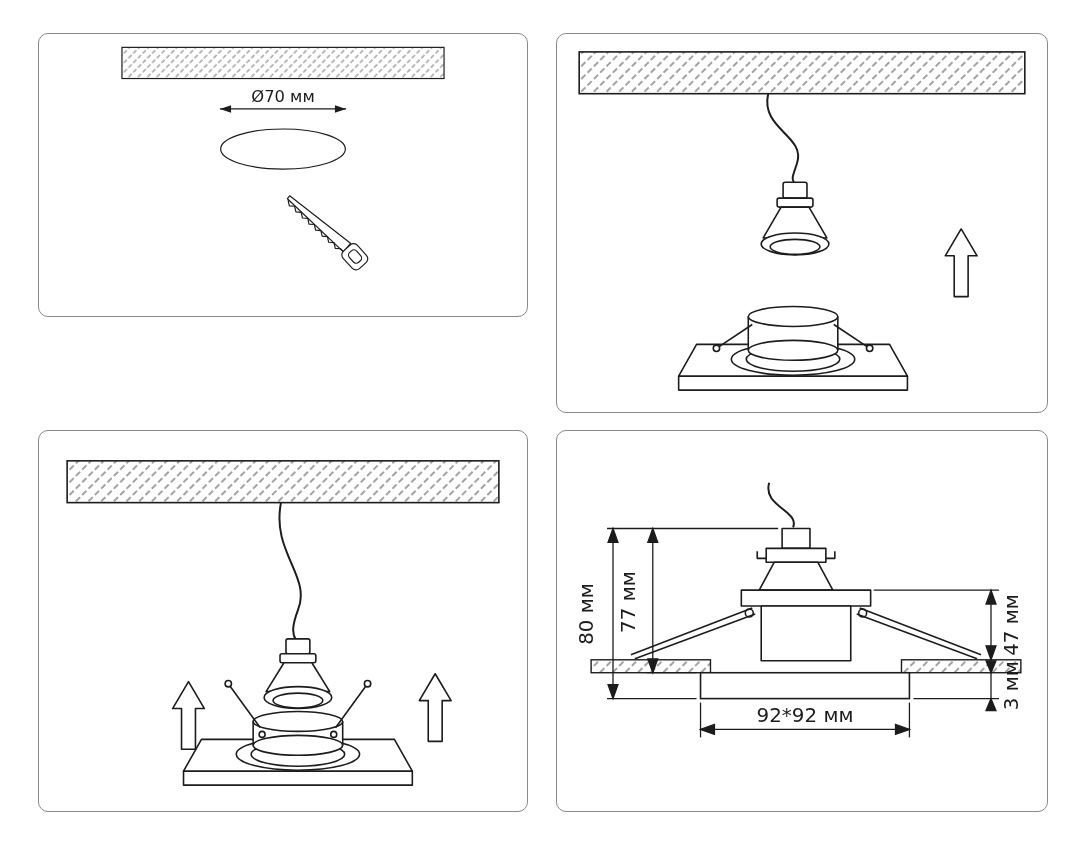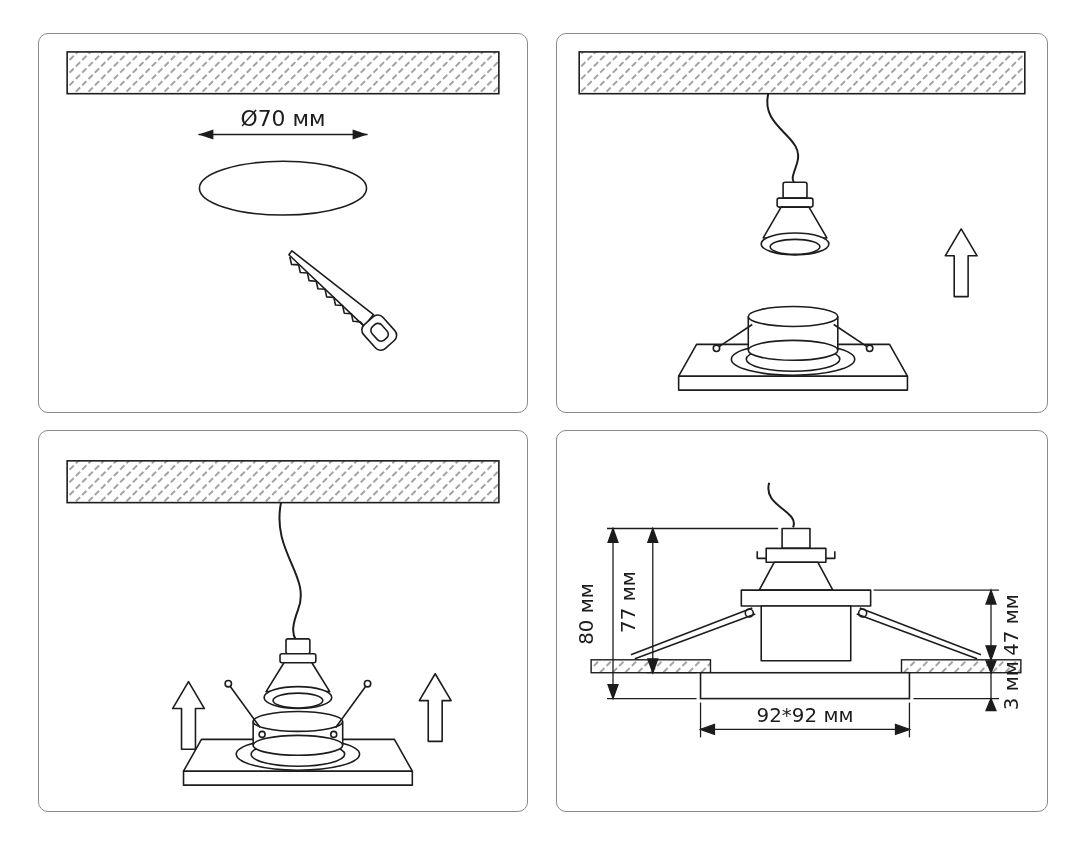--- a/index.html
+++ b/index.html
@@ -1,19 +1,19 @@
 <!DOCTYPE html>
 <html><head>
 <meta charset="utf-8">
 <style>
   * { margin: 0; padding: 0; box-sizing: border-box; }
   html, body { width: 1088px; height: 846px; background: #ffffff; font-family: "DejaVu Sans", sans-serif; }
   .page { position: relative; width: 1088px; height: 846px; background: #ffffff; overflow: hidden; }
   .panel { position: absolute; border: 1.6px solid #8a8a8a; border-radius: 10px; background: #ffffff; }
-  .panel-1 { left: 38px;  top: 33px;  width: 490px; height: 380px; }
+  .panel-1 { left: 38px;  top: 33px;  width: 490px; height: 284px; }
   .panel-2 { left: 556px; top: 33px;  width: 492px; height: 380px; }
   .panel-3 { left: 38px;  top: 430px; width: 490px; height: 382px; }
   .panel-4 { left: 556px; top: 430px; width: 492px; height: 382px; }
   .panel svg { width: 100%; height: 100%; display: block; }
   svg text { font-family: "DejaVu Sans", sans-serif; fill: #1c1c1c; }
 </style>
 </head>
 <body>
 
 <div class="page">

